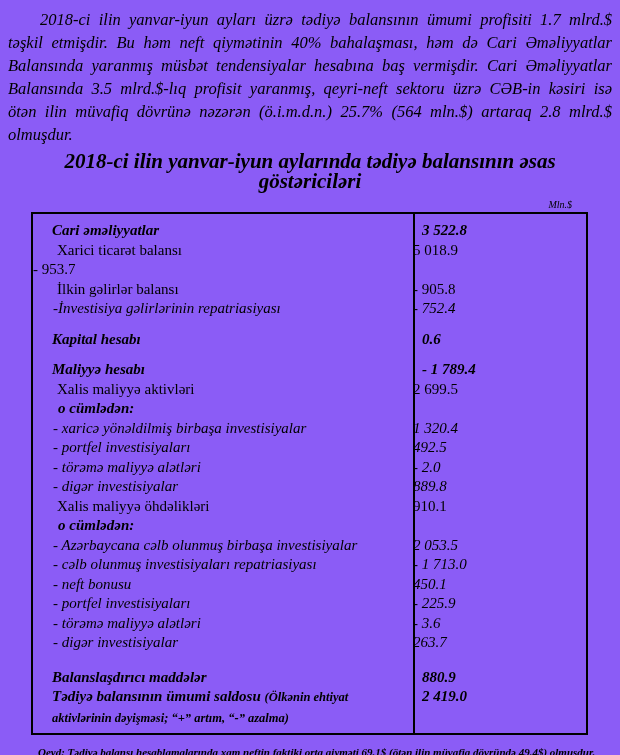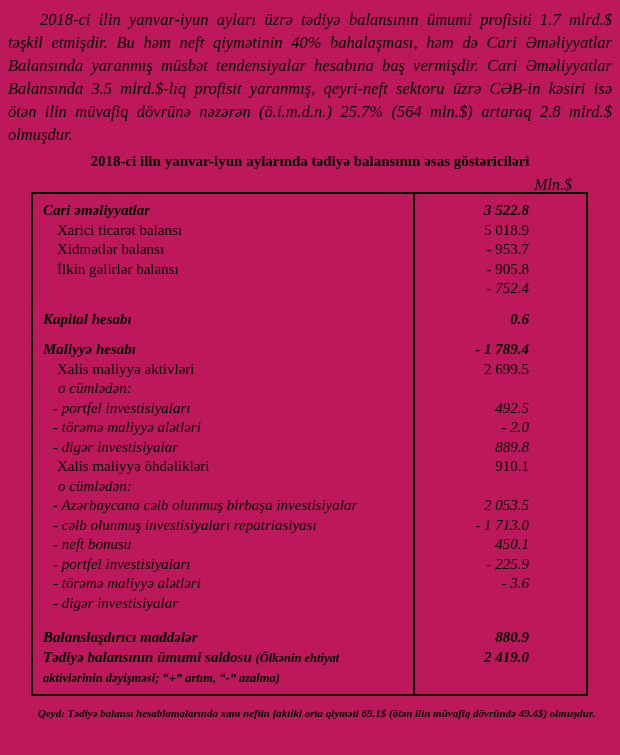--- a/index.html
+++ b/index.html
@@ -4,46 +4,47 @@
 <style>
   html, body {
     margin: 0;
     padding: 0;
     background: #ffffff;
   }
   .page {
     position: relative;
     width: 620px;
     height: 755px;
-    background: #be185d;
+    background: #8b5cf6;
     color: #000000;
     font-family: "Liberation Serif", serif;
     overflow: hidden;
   }
   .intro {
     margin: 8px 8px 0 8px;
     font-style: italic;
     font-size: 16.5px;
     line-height: 23px;
     text-align: justify;
     text-indent: 32px;
     word-spacing: 1.5px;
   }
   .doc-title {
     margin: 5px 24px 0 24px;
     text-align: center;
     font-weight: bold;
-    font-size: 15px;
+    font-style: italic;
+    font-size: 21px;
     line-height: 20px;
   }
   .unit {
     margin: 7px 48px 1px 0;
     text-align: right;
     font-style: italic;
-    font-size: 16px;
+    font-size: 10px;
     line-height: 13px;
     padding-left: 16px;
   }
   .btable {
     position: relative;
     margin-left: 31px;
     width: 553px;
     border: 2px solid #000000;
     padding: 7px 0 5px 0;
     box-sizing: content-box;
@@ -64,29 +65,28 @@
   }
   .trow .lab {
     flex: 0 0 380px;
     box-sizing: border-box;
     padding-left: 24px;
     padding-right: 12px;
   }
   .trow .val {
     flex: 1 1 auto;
     box-sizing: border-box;
-    text-align: right;
     padding-right: 57px;
     white-space: nowrap;
   }
-  .trow.bold { font-weight: bold; font-style: italic; }
+  .trow.bold { font-weight: bold; font-style: italic; margin-left: 9px; }
   .trow.bold .lab { padding-left: 10px; }
   .trow.sub { font-style: italic; }
   .trow.sub .lab { padding-left: 20px; }
-  .trow.subhead { font-style: italic; }
+  .trow.subhead { font-style: italic; font-weight: bold; }
   .trow.subhead .lab { padding-left: 25px; }
   .trow.gap1 { margin-top: 11px; }
   .trow.gap2 { margin-top: 15px; }
   .trow .note { font-size: 12.5px; }
   .footnote {
     margin: 11px 8px 0 38px;
     font-weight: bold;
     font-style: italic;
     font-size: 11px;
     line-height: 13px;
@@ -108,47 +108,51 @@
     <div>
         <div class="trow bold">
           <div class="lab"><span>Cari əməliyyatlar</span></div>
           <div class="val"><span>3 522.8</span></div>
         </div>
         <div class="trow plain">
           <div class="lab"><span>Xarici ticarət balansı</span></div>
           <div class="val"><span>5 018.9</span></div>
         </div>
         <div class="trow plain">
-          <div class="lab"><span>Xidmətlər balansı</span></div>
           <div class="val"><span>- 953.7</span></div>
         </div>
         <div class="trow plain">
           <div class="lab"><span>İlkin gəlirlər balansı</span></div>
           <div class="val"><span>- 905.8</span></div>
         </div>
         <div class="trow sub">
+          <div class="lab"><span>-İnvestisiya gəlirlərinin repatriasiyası</span></div>
           <div class="val"><span>- 752.4</span></div>
         </div>
         <div class="trow bold gap1">
           <div class="lab"><span>Kapital hesabı</span></div>
           <div class="val"><span>0.6</span></div>
         </div>
         <div class="trow bold gap1">
           <div class="lab"><span>Maliyyə hesabı</span></div>
           <div class="val"><span>- 1 789.4</span></div>
         </div>
         <div class="trow plain">
           <div class="lab"><span>Xalis maliyyə aktivləri</span></div>
           <div class="val"><span>2 699.5</span></div>
         </div>
         <div class="trow subhead">
           <div class="lab"><span>o cümlədən:</span></div>
           <div class="val"><span></span></div>
         </div>
         <div class="trow sub">
+          <div class="lab"><span>- xaricə yönəldilmiş birbaşa investisiyalar</span></div>
+          <div class="val"><span>1 320.4</span></div>
+        </div>
+        <div class="trow sub">
           <div class="lab"><span>- portfel investisiyaları</span></div>
           <div class="val"><span>492.5</span></div>
         </div>
         <div class="trow sub">
           <div class="lab"><span>- törəmə maliyyə alətləri</span></div>
           <div class="val"><span>- 2.0</span></div>
         </div>
         <div class="trow sub">
           <div class="lab"><span>- digər investisiyalar</span></div>
           <div class="val"><span>889.8</span></div>
@@ -176,20 +180,21 @@
         <div class="trow sub">
           <div class="lab"><span>- portfel investisiyaları</span></div>
           <div class="val"><span>- 225.9</span></div>
         </div>
         <div class="trow sub">
           <div class="lab"><span>- törəmə maliyyə alətləri</span></div>
           <div class="val"><span>- 3.6</span></div>
         </div>
         <div class="trow sub">
           <div class="lab"><span>- digər investisiyalar</span></div>
+          <div class="val"><span>263.7</span></div>
         </div>
         <div class="trow bold gap2">
           <div class="lab"><span>Balanslaşdırıcı maddələr</span></div>
           <div class="val"><span>880.9</span></div>
         </div>
         <div class="trow bold total">
           <div class="lab"><span>Tədiyə balansının ümumi saldosu</span> <span class="note">(Ölkənin ehtiyat aktivlərinin dəyişməsi;  “+” artım,  “-” azalma)</span></div>
           <div class="val"><span>2 419.0</span></div>
         </div>
       </div>

